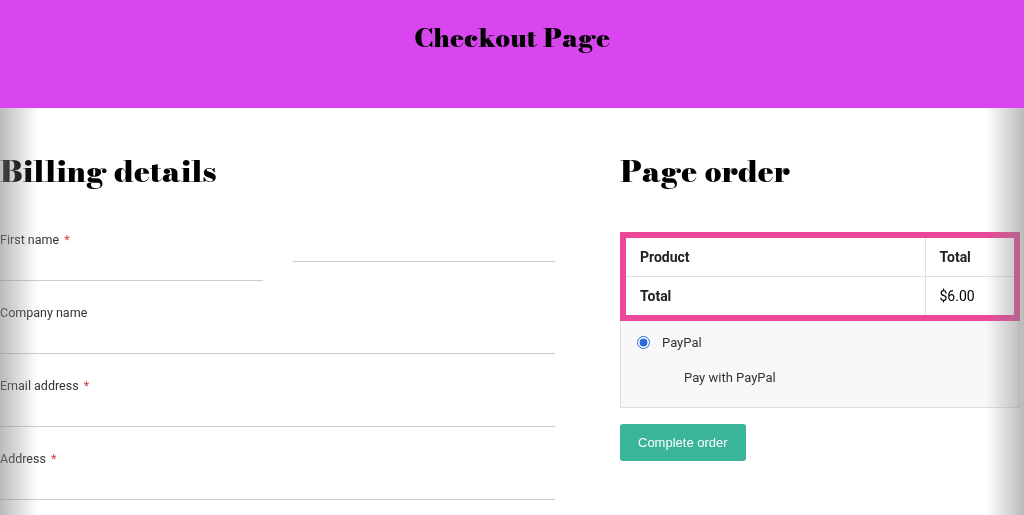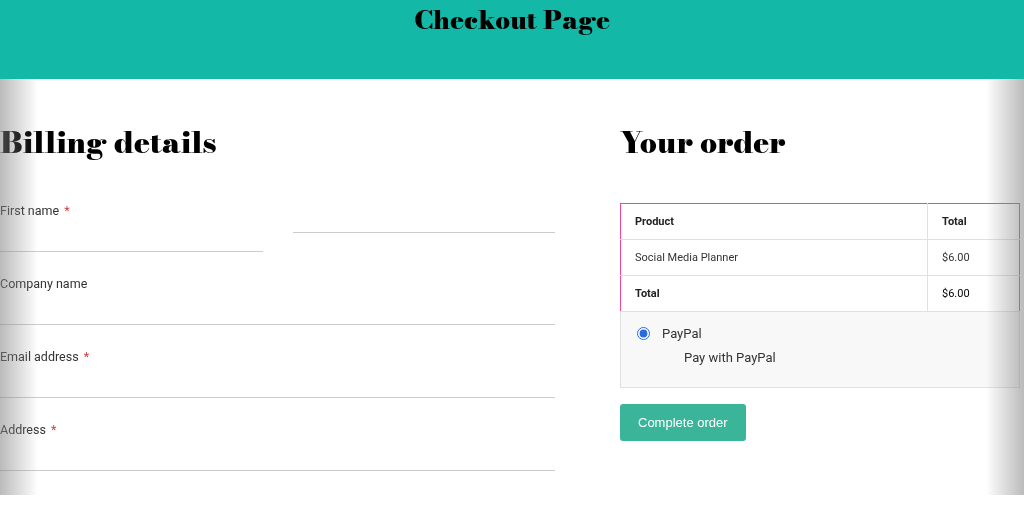--- a/index.html
+++ b/index.html
@@ -4,22 +4,23 @@
   <style>
     * { margin: 0; padding: 0; box-sizing: border-box; }
     body {
       font-family: -apple-system, BlinkMacSystemFont, "Segoe UI", Roboto, Helvetica, Arial, sans-serif;
       width: 1024px;
       height: 515px;
       overflow: hidden;
       background: #fff;
     }
     .header {
-      background: #14b8a6;
-      height: 79px;
+      background: #d946ef;
+      height: 108px;
+      padding-top: 18px;
       text-align: center;
     }
     .header h1 {
       font-family: "Bodoni Moda", "Didot", "Playfair Display", Georgia, serif;
       font-size: 26px;
       font-weight: 900;
       letter-spacing: -0.2px;
       color: #000;
     }
     .content {
@@ -77,22 +78,22 @@
       border-bottom: 1px solid #ccc;
       font-size: 13px;
       padding: 8px 0 6px 0;
       outline: none;
       background: transparent;
     }
     
     .order-table {
       width: 100%;
       border-collapse: collapse;
-      border: 1px solid #ec4899;
-      font-size: 11px;
+      border: 6px solid #ec4899;
+      font-size: 14px;
       background: #fff;
     }
     .order-table th, .order-table td {
       text-align: left;
       padding: 11px 14px;
       border-bottom: 1px solid #e0e0e0;
       border-right: 1px solid #e0e0e0;
     }
     .order-table th:last-child, .order-table td:last-child { border-right: none; }
     .order-table th { font-weight: 700; color: #222; }
@@ -101,21 +102,21 @@
     .order-table .col-total { width: 92px; }
     
     .payment {
       border: 1px solid #e0e0e0;
       border-top: none;
       background: #f8f8f8;
       padding: 14px 14px 22px 14px;
       font-size: 13px;
       margin-bottom: 16px;
     }
-    .pay-option { display: flex; align-items: center; gap: 12px; margin-bottom: 9px; padding-left: 2px;}
+    .pay-option { display: flex; align-items: center; gap: 12px; margin-bottom: 20px; padding-left: 2px;}
     .pay-option input[type="radio"] { accent-color: #2b6ad9; width: 13px; height: 13px;}
     .pay-option label { color: #333; }
     .pay-desc { color: #333; padding-left: 2px; margin-left: 47px; }
     .complete-btn {
       background: #3bb59a;
       color: #fff;
       border: none;
       font-size: 13px;
       padding: 11px 18px;
       border-radius: 3px;
@@ -166,34 +167,30 @@
       <label>
         <span>Address</span>
         <span class="req">*</span>
       </label>
       <input type="text" value="" style="">
     </div>
 
   </div>
 
   <div class="right">
-    <h2>Your order</h2>
+    <h2>Page order</h2>
 
     <table class="order-table">
       <thead>
         <tr>
           <th>Product</th>
           <th class="col-total">Total</th>
         </tr>
       </thead>
       <tbody>
-        <tr class="plain">
-          <td>Social Media Planner</td>
-          <td>$6.00</td>
-        </tr>
         <tr class="bold">
           <td>Total</td>
           <td>$6.00</td>
         </tr>
       </tbody>
     </table>
 
     <div class="payment">
       <div class="pay-option">
         <input type="radio" checked="" style="">

